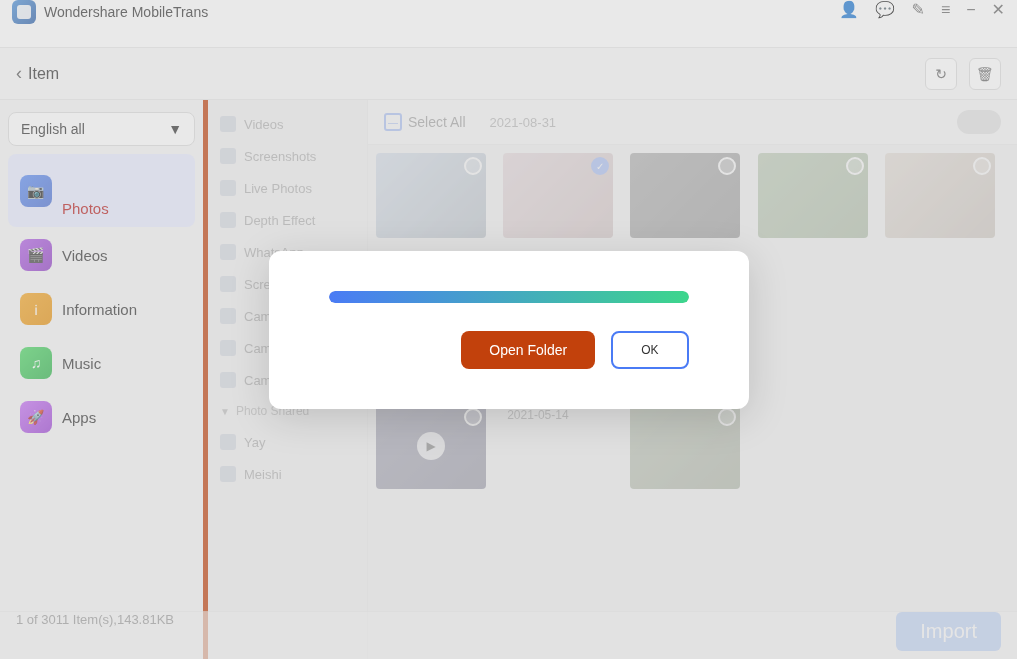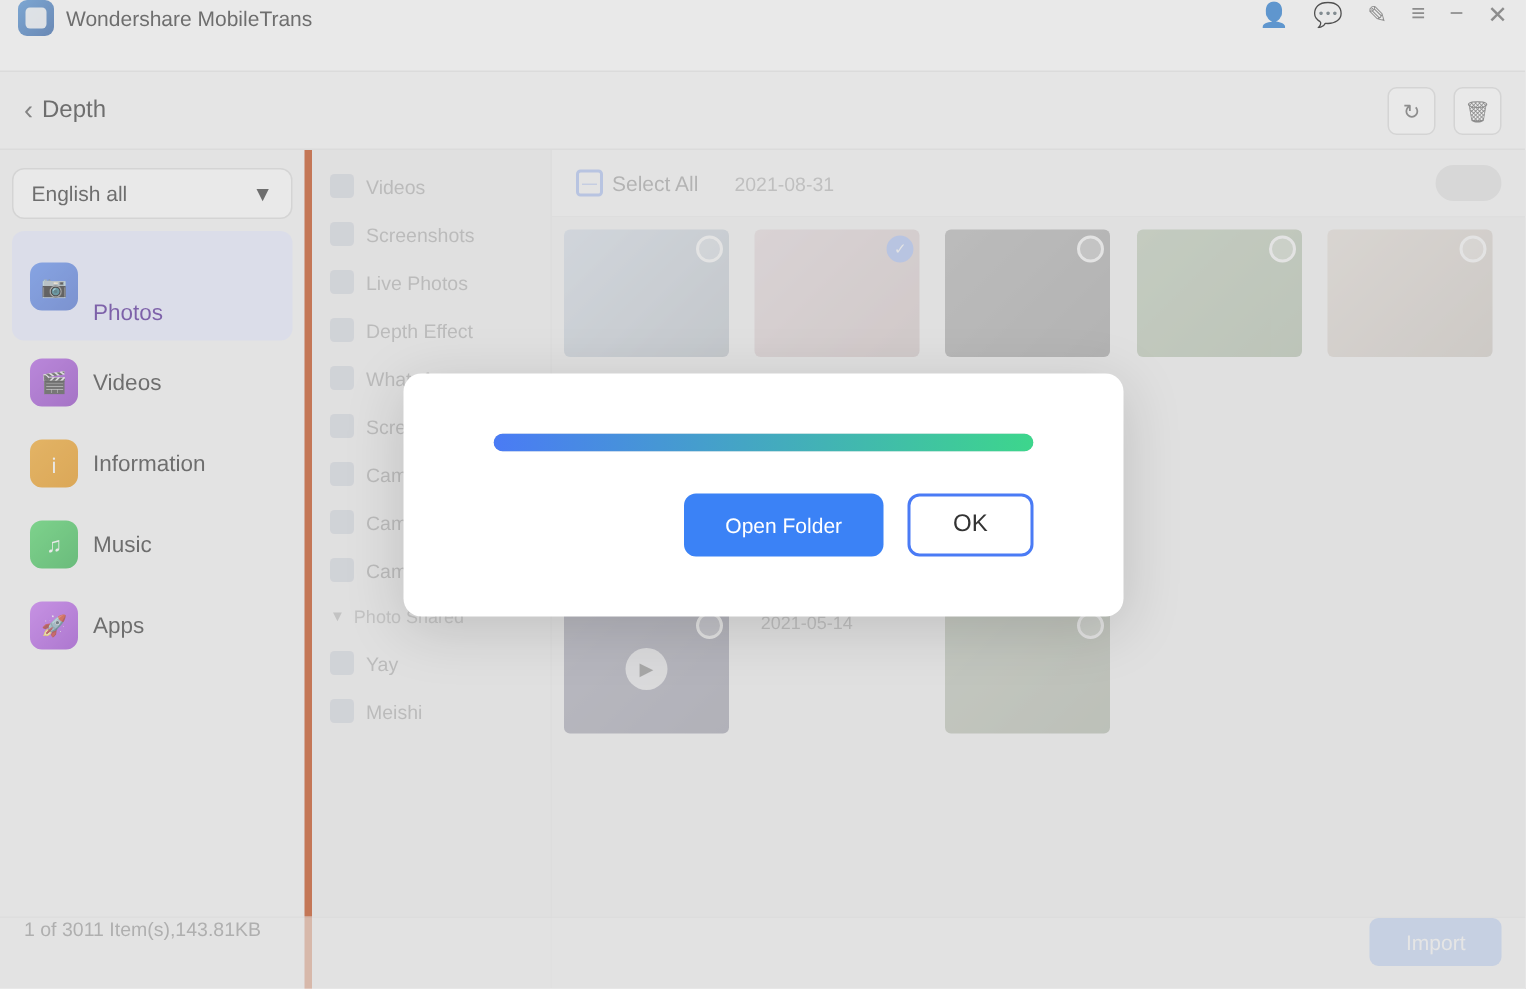--- a/index.html
+++ b/index.html
@@ -66,21 +66,21 @@
       align-items: center;
       gap: 10px;
       padding: 10px 12px;
       border-radius: 8px;
       cursor: pointer;
       margin-bottom: 2px;
     }
     .nav-item.active { background: #e8ecff; }
     .nav-item-icon { width: 32px; height: 32px; border-radius: 8px; display: flex; align-items: center; justify-content: center; flex-shrink: 0; font-size: 16px; }
     .nav-item-label { font-size: 15px; color: #333; font-weight: 400; }
-    .nav-item.active .nav-item-label { color: #4c1d95; font-weight: 500; margin-top: 36px; }
+    .nav-item.active .nav-item-label { color: #b91c1c; font-weight: 500; margin-top: 36px; }
     .icon-photos { background: linear-gradient(135deg, #5b8cf5, #4a6fd4); }
     .icon-videos { background: linear-gradient(135deg, #b05ce6, #8e3cc4); }
     .icon-info { background: linear-gradient(135deg, #f5a623, #e8920e); }
     .icon-music { background: linear-gradient(135deg, #4cd964, #2db34a); }
     .icon-apps { background: linear-gradient(135deg, #c56ef5, #9b42d4); }
 
     
     .sub-sidebar {
       width: 160px;
       background: #f0f0f0;
@@ -183,21 +183,21 @@
       align-items: flex-start;
       justify-content: space-between;
       padding: 0 16px;
       opacity: 0.6;
     }
     .item-count { font-size: 13px; color: #666; }
     .bottom-actions { display: flex; gap: 8px; }
     .btn-import, .btn-export {
       padding: 8px 24px;
       border-radius: 6px;
-      font-size: 14px;
+      font-size: 20px;
       cursor: pointer;
       border: none;
     }
     .btn-import { background: #a8c4f5; color: white; }
     .btn-export { background: #a8c4f5; color: white; }
 
     
     .middle-area { display: flex; flex: 1; overflow: hidden; }
 
     
@@ -237,35 +237,35 @@
     }
     .modal-buttons {
       display: flex;
       gap: 16px;
       justify-content: flex-end;
       width: 100%;
       margin-top: 8px;
     }
     .btn-open-folder {
       padding: 10px 28px;
-      background: #3b82f6;
+      background: #c2410c;
       color: white;
       border: none;
       border-radius: 8px;
       font-size: 14px;
       cursor: pointer;
       font-weight: 500;
     }
     .btn-ok {
       padding: 10px 28px;
       background: white;
       color: #333;
       border: 2px solid #4a7bf5;
       border-radius: 8px;
-      font-size: 16px;
+      font-size: 12px;
       cursor: pointer;
       font-weight: 500;
     }
 
     
     .thumb-1 { background: linear-gradient(135deg, #b0c4de, #778899); }
     .thumb-2 { background: linear-gradient(135deg, #e8c4b8, #d4a0a0); }
     .thumb-3 { background: linear-gradient(135deg, #667, #444); }
     .thumb-4 { background: linear-gradient(135deg, #7a9a6a, #5a7a5a); }
     .thumb-5 { background: linear-gradient(135deg, #c8b89a, #a09080); }
@@ -286,21 +286,21 @@
     <span class="title-bar-icon">✎</span>
     <span class="title-bar-icon">≡</span>
     <span class="title-bar-icon">−</span>
     <span class="title-bar-icon">✕</span>
   </div>
 </div>
 
 <div class="header">
   <div class="back-btn">
     <span class="back-arrow">‹</span>
-    <span>Depth</span>
+    <span>Item</span>
   </div>
   <div class="header-actions">
     <button class="header-action-btn" title="Refresh">↻</button>
     <button class="header-action-btn" title="Delete">🗑</button>
   </div>
 </div>
 
 <div class="main-layout">
 
   <div class="sidebar">

